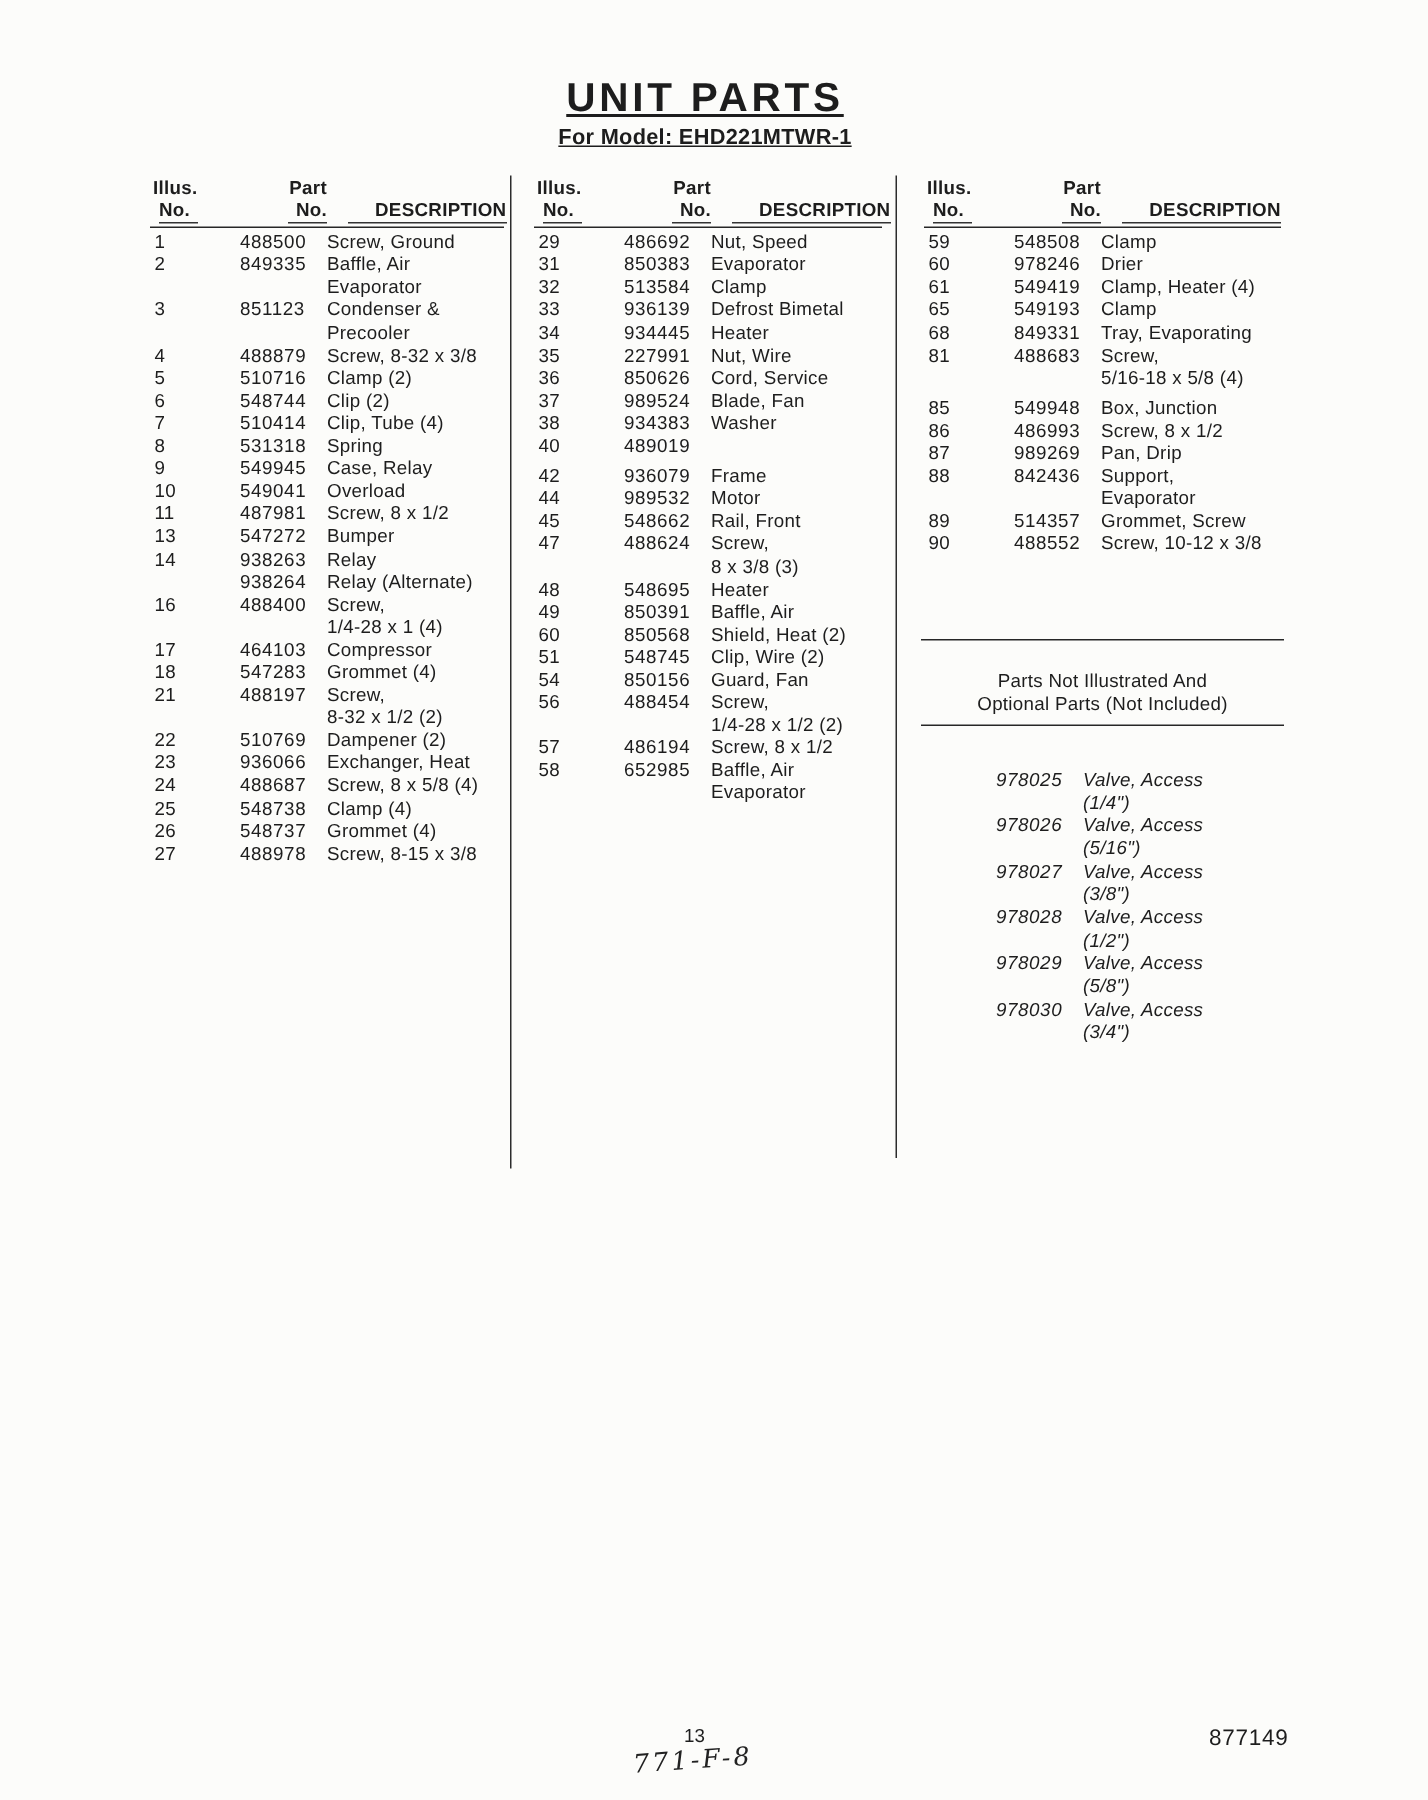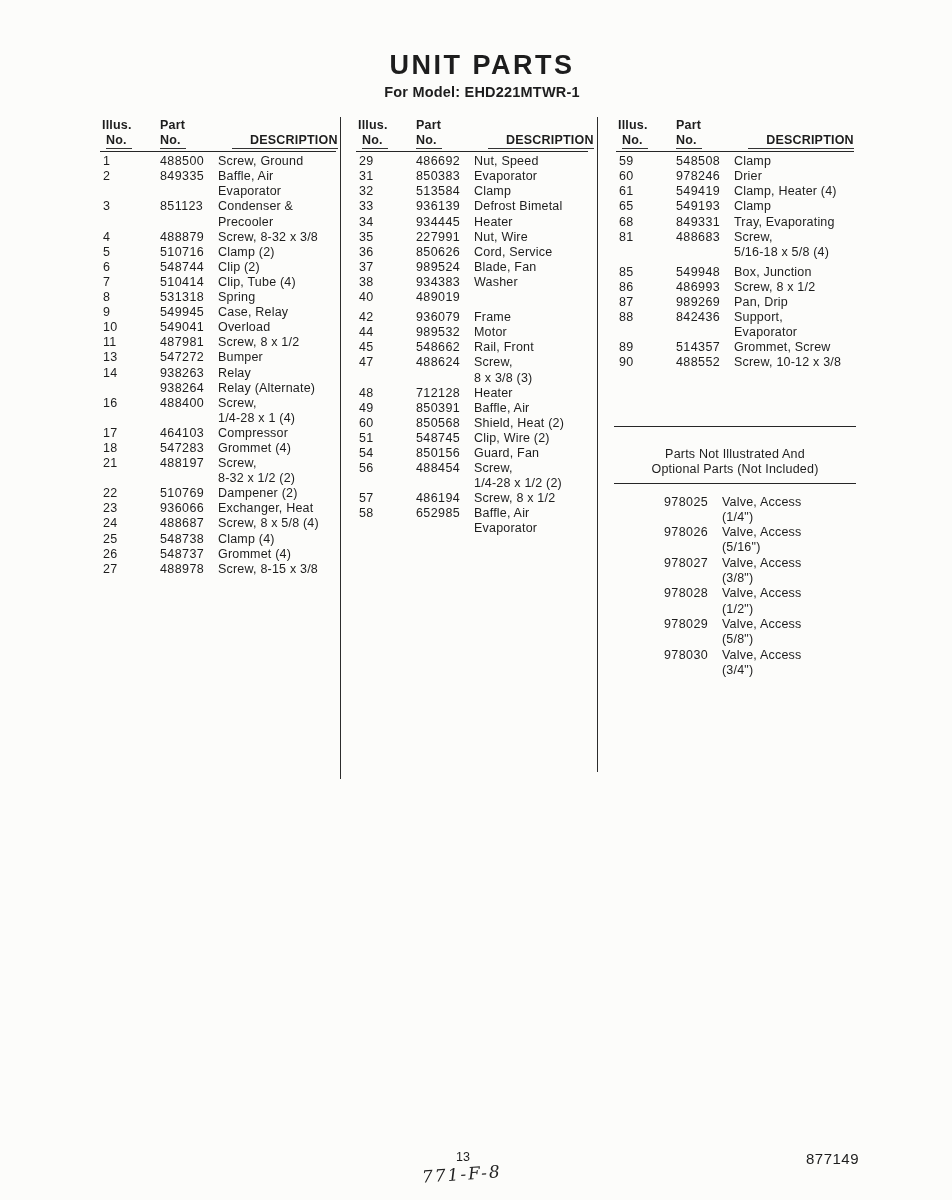--- a/index.html
+++ b/index.html
@@ -5,35 +5,35 @@
   * { margin:0; padding:0; box-sizing:border-box; }
   html,body { background:#ffffff; }
   .page {
     position:relative;
     width:952px; height:1200px;
     background:#fcfcfa;
     font-family:"Liberation Sans", sans-serif;
     color:#1d1d1d;
     overflow:hidden;
   }
-  .doc-header { position:absolute; top:50px; left:12px; width:940px; text-align:center; }
+  .doc-header { position:absolute; top:50px; left:0; width:940px; text-align:center;text-decoration:underline; }
   .title { font-size:27px; font-weight:700; letter-spacing:2.5px; }
   .subtitle { font-size:14.5px; font-weight:700; letter-spacing:0.2px; margin-top:3px; }
 
   .col { position:absolute; top:118px; font-size:12.5px; line-height:15.1px; letter-spacing:0.2px; }
   .col-1 { left:100px; width:236px; }
   .col-2 { left:356px; width:232px; }
   .col-3 { left:616px; width:238px; }
 
   .col-header {
     display:grid; grid-template-columns:60px 58px 1fr;
     font-weight:700; border-bottom:1.6px solid #262626; padding-bottom:2px;
   }
   .h-illus { padding-left:2px; }
-  .h-part  { text-align:left; }
+  .h-part  { text-align:right; }
   .h-no    { display:inline-block; min-width:26px; border-bottom:1px solid #333; }
   .h-illus .h-no { margin-left:4px; }
   .h-desc  { align-self:end; text-align:right; padding-left:18px;
              border-bottom:1px solid #333; width:fit-content; justify-self:center; margin-left:14px; }
 
   .rows { padding-top:2px; }
   .row { display:grid; grid-template-columns:60px 58px 1fr; }
   .row.gap { margin-top:5px; }
   .c-illus { padding-left:3px; }
   .c-part  { letter-spacing:0.4px; }
@@ -42,21 +42,21 @@
   .v-divider { position:absolute; width:1.3px; background:#2c2c2c; top:117px; }
   .v-divider.d1 { left:340px; height:662px; }
   .v-divider.d2 { left:597px; height:655px; }
 
   .optional { position:absolute; left:614px; top:407px; width:242px;
               font-size:12.5px; line-height:15.3px; letter-spacing:0.2px; }
   .optional-title {
     border-top:1.5px solid #262626; border-bottom:1.5px solid #262626;
     text-align:center; padding:20px 0 5px;margin-top:19px;
   }
-  .opt-rows { margin-top:11px; padding-left:50px; }
+  .opt-rows { margin-top:29px; padding-left:50px;font-style:italic; }
   .opt-row { display:grid; grid-template-columns:58px 1fr; }
   .opt-part { letter-spacing:0.4px; }
   .opt-desc div { white-space:nowrap; }
 
   .page-number { position:absolute; top:1150px; left:0; width:926px; text-align:center; font-size:12.5px; }
   .handwritten { position:absolute; left:422px; top:1164px;
                  font-family:"DejaVu Serif", serif; font-style:italic;
                  font-size:17px; letter-spacing:2px; transform:rotate(-4deg); color:#222; }
   .doc-number  { position:absolute; left:806px; top:1150px; font-size:15px; letter-spacing:0.5px; }
 </style>
@@ -362,21 +362,21 @@
         <div class="row">
           <div class="c-illus">47</div>
           <div class="c-part">488624</div>
           <div class="c-desc">
             <div>Screw,</div>
             <div>8 x 3/8 (3)</div>
           </div>
         </div>
         <div class="row">
           <div class="c-illus">48</div>
-          <div class="c-part">712128</div>
+          <div class="c-part">548695</div>
           <div class="c-desc">
             <div>Heater</div>
           </div>
         </div>
         <div class="row">
           <div class="c-illus">49</div>
           <div class="c-part">850391</div>
           <div class="c-desc">
             <div>Baffle, Air</div>
           </div>

